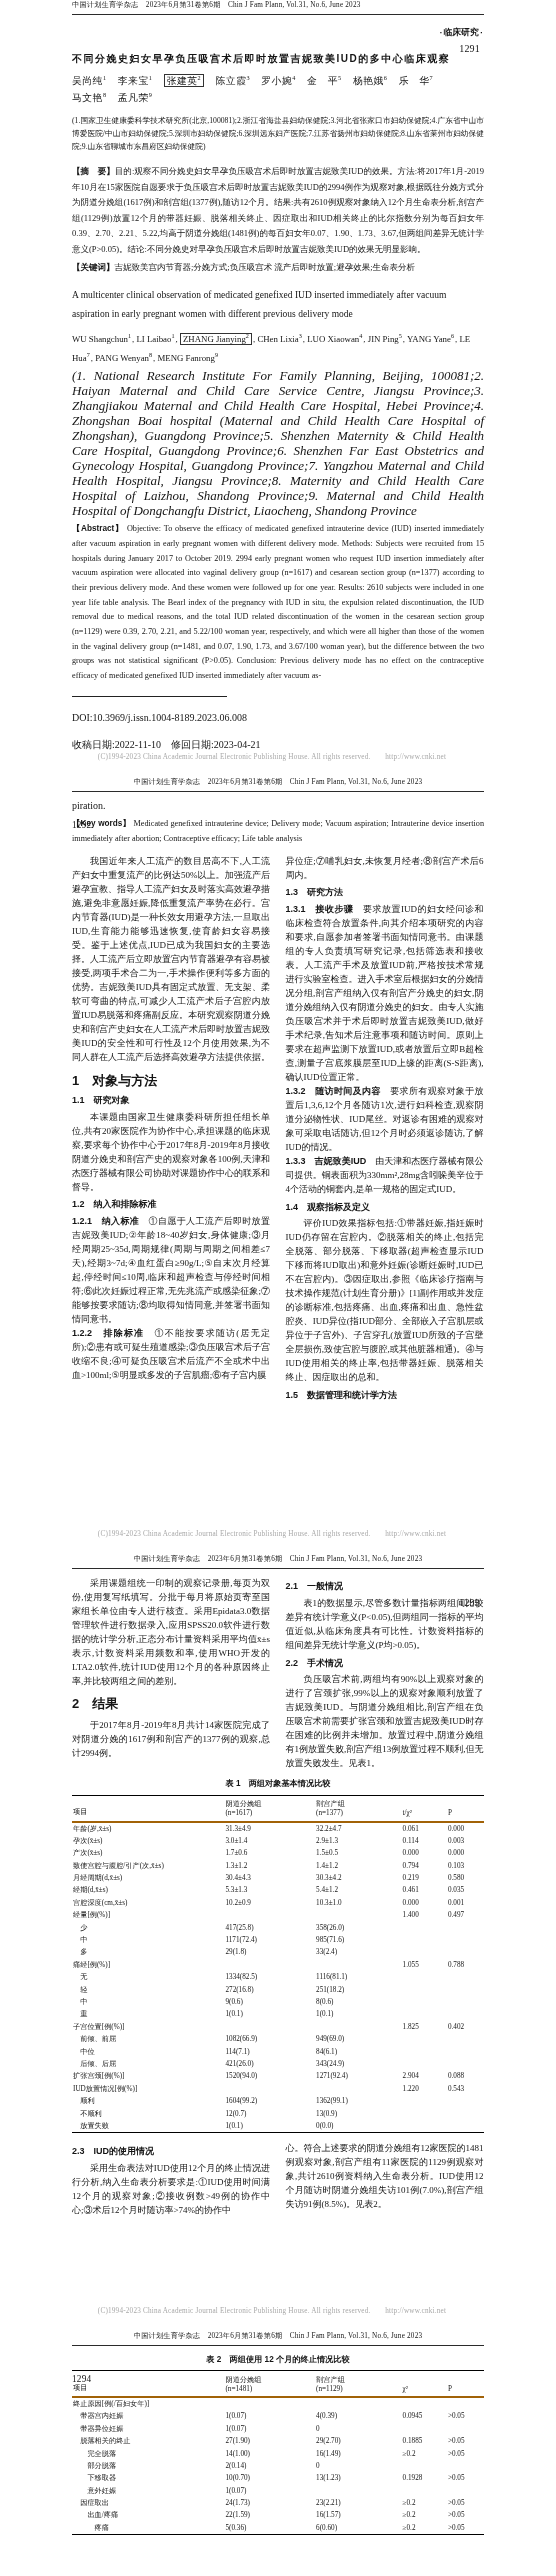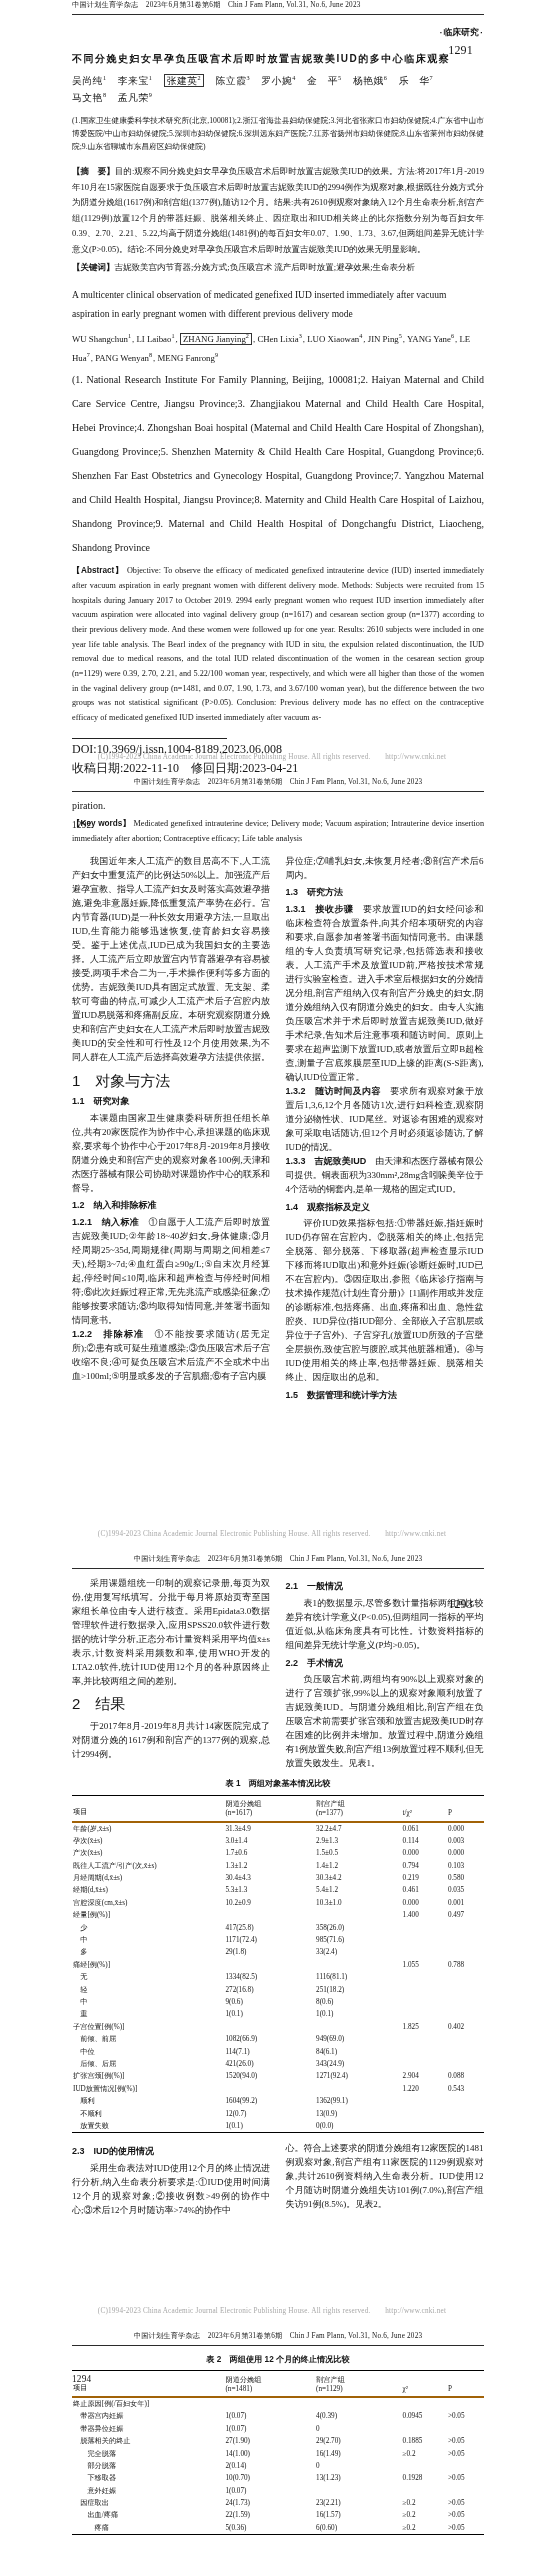--- a/index.html
+++ b/index.html
@@ -4,47 +4,47 @@
 <style>
   html,body{margin:0;padding:0;background:#ffffff;}
   .page{width:556px;height:777px;position:relative;overflow:hidden;background:#fff;
         font-family:"Liberation Serif","DejaVu Serif",serif;color:#151515;}
   .page:last-child{height:778px;}
   .content{width:412px;margin:0 auto;position:relative;}
   .pg-header{position:relative;font-size:7.2px;letter-spacing:0.2px;}
   .hjournal{display:block;}
   .hcenter{text-align:center;}
   .hleftal{text-align:left;}
-  .hpage-r{position:absolute;right:11px;top:43px;font-size:12px;}
+  .hpage-r{position:absolute;right:4px;top:43px;font-size:10px;}
   .hpage-l{position:absolute;left:0;top:43px;font-size:9.3px;}
   .hrule{border-bottom:1px solid #2b2b2b;margin-top:3.6px;}
   .clabel{text-align:right;font-weight:700;font-size:8.8px;margin-top:12.4px;
           font-family:Liberation Mono, monospace;}
   .title{font-size:10px;font-weight:700;letter-spacing:1.5px;line-height:1.62;margin:12.4px 0 6.2px;
          font-family:"Liberation Sans","DejaVu Sans",sans-serif;}
   .authors{font-size:9.8px;margin:3.1px 0;letter-spacing:0.5px;}
   .author{margin-right:1px;}
   .author.boxed{border:1px solid #333;padding:0 2.1px;}
   .authors sup,.enauthors sup{font-size:6.2px;}
   .affil{font-size:7.7px;line-height:13.4px;text-align:justify;margin:8.2px 0 10.3px;}
   .abstract{font-size:8.5px;line-height:15.5px;text-align:justify;margin:3.1px 0;}
   .lead{font-family:"Liberation Sans","DejaVu Sans",sans-serif;font-weight:700;}
   .entitle{font-size:9.5px;font-weight:400;line-height:19px;margin:10.3px 0 4.1px;}
   .enauthors{font-size:8.8px;line-height:15px;margin-bottom:2.1px;}
-  .enaffil{font-size:10px;line-height:24px;text-align:justify;margin:2.1px 0;}
+  .enaffil{font-size:13px;font-style:italic;line-height:15px;text-align:justify;margin:2.1px 0;}
   .enabstract{font-size:8.2px;line-height:14.7px;text-align:justify;margin:4.1px 0;}
   .fnrule{width:155px;border-top:1px solid #222;margin-top:12.4px;}
-  .fnline{font-size:12px;margin:3px 0;}
+  .fnline{font-size:10px;margin:15px 0;}
   .pgfooter{position:absolute;left:0;right:12px;bottom:15.5px;text-align:center;color:#a8a8a8;
             font-size:7.2px;letter-spacing:0.2px;}
   .twocol{display:flex;gap:15.5px;margin-top:7.2px;}
   .col{width:198px;}
   .body{font-size:9px;line-height:14px;text-align:justify;margin:0;}
   .indent{text-indent:2em;}
-  .h1x{font-size:15px;margin:7.7px 0 4.6px;font-weight:400;
+  .h1x{font-size:13px;margin:7.7px 0 4.6px;font-weight:700;
        font-family:"Liberation Sans","DejaVu Sans",sans-serif;}
   .h2x{font-size:9px;margin:4.6px 0 2.6px;font-weight:700;
        font-family:"Liberation Sans","DejaVu Sans",sans-serif;}
   .encont{font-size:10px;line-height:14.4px;margin:7.2px 0 1px;}
   .kw{margin-bottom:6.2px;}
   .tcaption{text-align:center;font-weight:700;font-size:8.2px;margin:8.2px 0 5.2px;
             font-family:"Liberation Sans","DejaVu Sans",sans-serif;}
   .ptable{width:100%;border-collapse:collapse;border-top:1.5px double #000;
           border-bottom:1px solid #000;font-size:7.2px;}
   .ptable th{border-bottom:2px solid #a16207;font-weight:400;text-align:left;
@@ -167,21 +167,21 @@
             <td>0.003</td>
           </tr>
           <tr>
             <td>产次(x̄±s)</td>
             <td>1.7±0.6</td>
             <td>1.5±0.5</td>
             <td>0.000</td>
             <td>0.000</td>
           </tr>
           <tr>
-            <td>既往人工流产/引产(次,x̄±s)</td>
+            <td>致使宫腔与腹腔/引产(次,x̄±s)</td>
             <td>1.3±1.2</td>
             <td>1.4±1.2</td>
             <td>0.794</td>
             <td>0.103</td>
           </tr>
           <tr>
             <td>月经周期(d,x̄±s)</td>
             <td>30.4±4.3</td>
             <td>30.3±4.2</td>
             <td>0.219</td>

